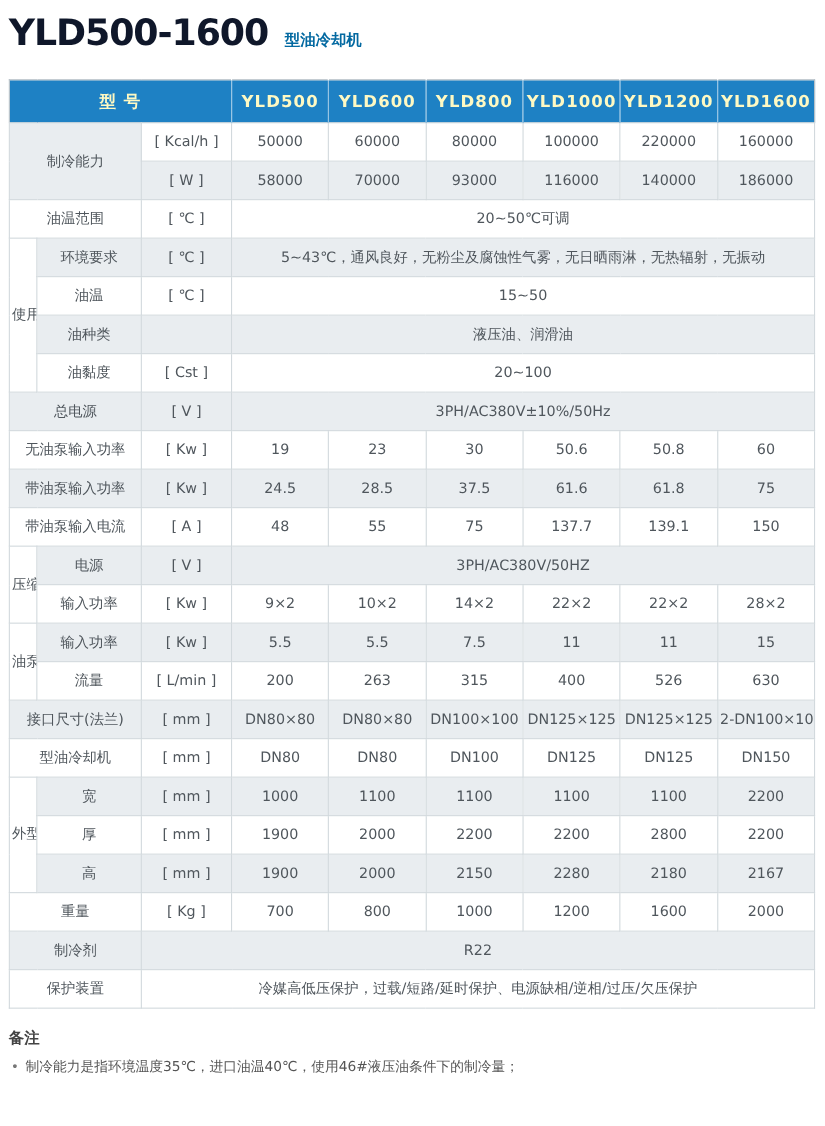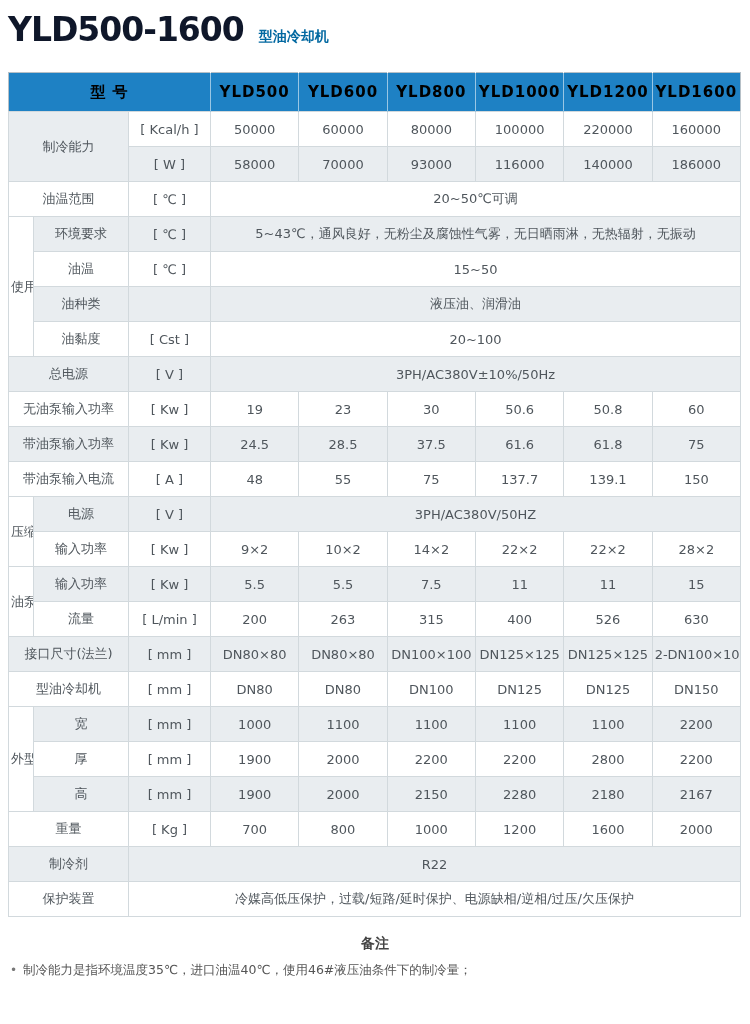--- a/index.html
+++ b/index.html
@@ -20,41 +20,41 @@
   }
   .section-heading{
     margin-top:16px;margin-bottom:12px;
     font-size:15px;font-weight:bold;color:#e9831f;height:22px;
   }
   table.spec{
     border-collapse:collapse;table-layout:fixed;width:733px;
     border:1px solid #b6c0c7;
   }
   table.spec th{
-    background:#1e81c4;color:#000000;font-size:15px;font-weight:bold;
+    background:#1e81c4;color:#fef9c3;font-size:15px;font-weight:bold;
     height:38px;border-right:1px solid rgba(255,255,255,.55);
     letter-spacing:1px;padding:0;text-align:center;
   }
   table.spec th:last-child{border-right:none;}
   table.spec td{
     height:32px;font-size:13px;color:#4f565c;text-align:center;
     border:1px solid #d2d9dd;padding:1px 2px;background:#ffffff;
     overflow:hidden;white-space:nowrap;
   }
   tr.g td{background:#e9edf0;}
   td.cg{background:#e9edf0 !important;}
   td.vert{
     word-break:break-all;line-height:1.65;padding:4px 5px;
     white-space:normal;font-size:13px;color:#4f565c;background:#ffffff !important;
   }
   td.unit{font-size:12.5px;color:#565d63;}
   td.wide-val{white-space:normal;}
   td.small-val{font-size:12px;}
   .notes{margin-top:18px;}
-  .notes-heading{font-size:14px;font-weight:bold;color:#444;margin-bottom:8px;text-align:center;}
+  .notes-heading{font-size:14px;font-weight:bold;color:#444;margin-bottom:8px;}
   .note-line{display:flex;align-items:flex-start;margin-bottom:9px;}
   .note-bullet{color:#777;font-size:12px;margin:0 6px 0 2px;line-height:1.5;}
   .note-text{font-size:12.5px;color:#555;line-height:1.5;}
 </style>
 </head>
 <body>
 
 <div class="page">
 
   <div class="title-block">

